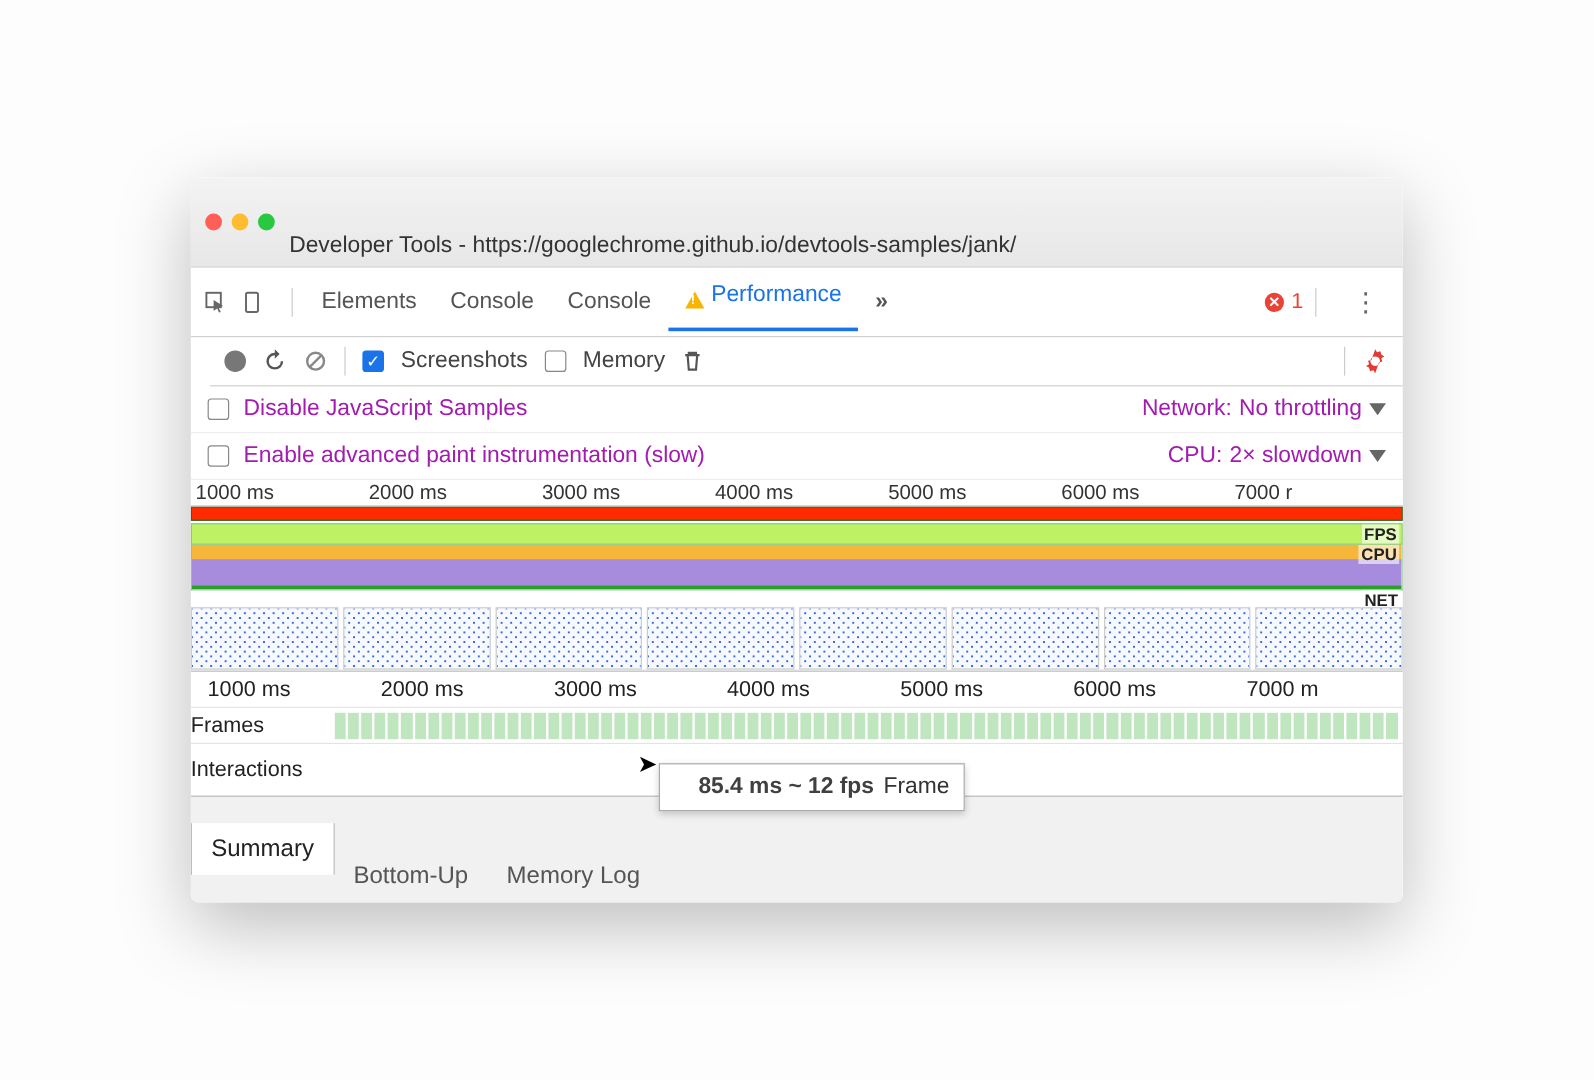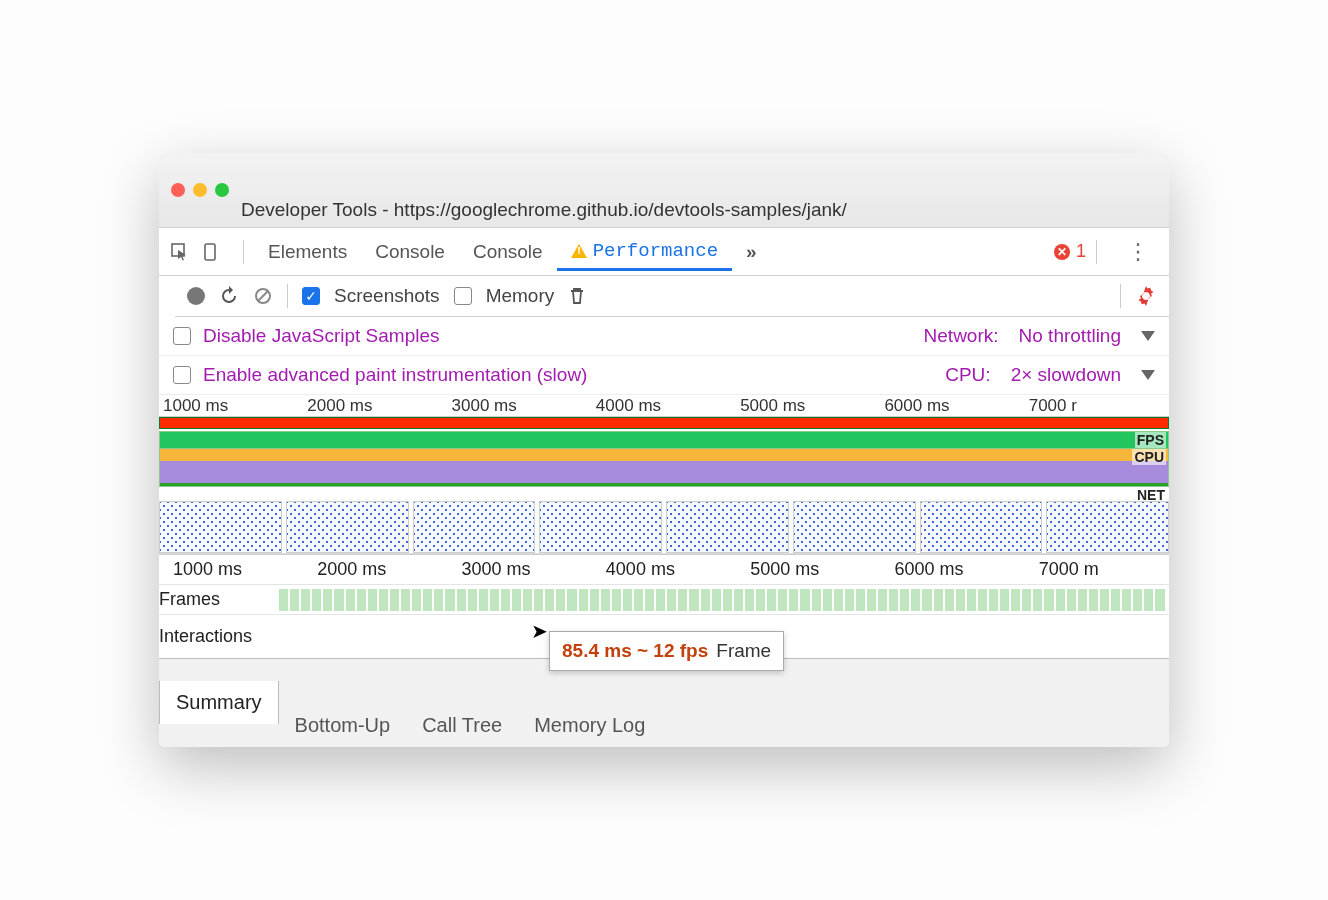--- a/index.html
+++ b/index.html
@@ -26,49 +26,49 @@
 .dot { width: 14px; height: 14px; border-radius: 50%; }
 .dot.red { background:#ff5f57; } .dot.yellow { background:#febc2e; } .dot.green{ background:#28c840; }
 .title { color:#333; font-size: 19px; margin-top: 40px; }
 .tabbar {
   display: flex; align-items: center; padding: 4px 10px; border-bottom: 1px solid #d0d0d0;
   color:#555; font-size:19px;
 }
 .tabbar .icon { width:22px; height:22px; display:inline-flex; align-items:center; justify-content:center; margin-right:10px; }
 .tabbar .sep { width:1px; height:24px; background:#ccc; margin:0 10px; }
 .tab { padding: 8px 14px; cursor:pointer; }
-.tab.active { color:#1a73e8; border-bottom: 3px solid #1a73e8; padding-bottom:6px; display:flex; align-items:center; gap:6px;font-family:Liberation Mono, monospace; }
+.tab.active { color:#1a73e8; border-bottom: 3px solid #1a73e8; padding-bottom:16px; display:flex; align-items:flex-end; gap:6px; }
 .warn-triangle { width:0;height:0;border-left:8px solid transparent;border-right:8px solid transparent;border-bottom:14px solid #f7b500; position:relative;}
 .warn-triangle::after{content:"!";position:absolute;left:-3px;top:1px;color:#fff;font-size:11px;font-weight:bold;}
 .spacer { flex:1; }
 .errcount { display:flex; align-items:center; gap:6px; color:#ea4335; font-size:18px;}
 .err-icon { width:16px;height:16px;border-radius:50%;background:#ea4335;color:#fff;display:flex;align-items:center;justify-content:center;font-size:12px;font-weight:bold;}
 .kebab { font-size:22px; color:#666; padding:0 10px; margin-left:10px; cursor:pointer; }
 .toolbar{
   display:flex; align-items:center; padding: 8px 12px; border-bottom:1px solid #d0d0d0;
   gap:14px; color:#444; font-size:19px;margin-left:16px;
 }
 .rec-dot{ width:18px;height:18px;border-radius:50%;background:#777; }
 .reload-icon svg, .block-icon svg, .trash-icon svg, .gear-icon svg { display:block; }
 .toolbar .vsep{width:1px;height:24px;background:#ccc;}
 .checkbox{ width:18px;height:18px;border:1.5px solid #888;border-radius:3px;display:inline-flex;align-items:center;justify-content:center;}
 .checkbox.checked{ background:#1a73e8;border-color:#1a73e8;}
 .checkbox.checked::after{content:"✓";color:#fff;font-size:14px;}
 .gear-icon svg path { fill:#e53935; }
 .settings-row{
   display:flex; align-items:center; padding:8px 14px; border-bottom:1px solid #eee; gap:12px; color:#a21caf; font-size:19px;
 }
-.settings-row .right{ display:flex;align-items:center;gap:20px; margin-left:auto; }
+.settings-row .right{ display:flex;align-items:center;gap:6px; margin-left:auto; }
 .triangle-down{ width:0;height:0;border-left:7px solid transparent;border-right:7px solid transparent;border-top:10px solid #666; }
 .overview{ border-bottom:1px solid #ddd; }
 .timeruler{ display:flex; font-size:17px; color:#333; height:22px; align-items:flex-end; position:relative; background:#fff; border-bottom:1px solid #ccc;}
 .timeruler span{ flex:1; text-align:left; padding-left:4px;}
 .redbar{ height:12px; background:#ff2a00; border:1px solid #0a7a2a;}
 .lane-label{ position:absolute; right:2px; top:0; font-size:14px; font-weight:bold; color:#222; background:rgba(255,255,255,0.6); padding:0 2px;}
-.fps-lane{ height:18px; background:#22c55e; border:1px solid #8bc98b; margin-top:2px; position:relative;text-align:right;}
+.fps-lane{ height:18px; background:#bef264; border:1px solid #8bc98b; margin-top:2px; position:relative;text-align:right;}
 .cpu-lane{ height:38px; position:relative; border:1px solid #8bc98b; border-top:none; overflow:hidden;}
 .cpu-orange{ position:absolute;left:0;right:0;top:0;height:16px; background:#f5b63a;}
 .cpu-purple{ position:absolute;left:0;right:0;top:12px;height:24px; background:#a78bdc;}
 .cpu-green{ position:absolute;left:0;right:0;bottom:0;height:3px; background:#2aa02a;}
 .net-lane{ height:12px; position:relative;}
 .thumbs{ height:54px; display:flex; gap:4px; padding-top:2px; }
 .thumb{ flex:1; border:1px solid #ccc; background: #f6f9ff; position:relative; overflow:hidden;}
 .thumb::before{ content:""; position:absolute; inset:0;
   background-image:
     radial-gradient(#3b66d6 1.2px, transparent 1.2px),
@@ -79,21 +79,21 @@
 .mainruler{ display:flex; font-size:18px; color:#222; height:30px; align-items:center; border-top:1px solid #ccc;}
 .mainruler span{ flex:1; padding-left:14px;}
 .track-row{ display:flex; align-items:center; height:30px; border-top:1px solid #e4e4e4; position:relative;}
 .track-row .tlabel{ width:116px; font-size:18px; color:#222;}
 .frames-strip{ flex:1; height:22px; display:flex; gap:2px; padding:0 4px;}
 .framecell{ flex:1; background:#bfe6bf;}
 .tooltip{
   position:absolute; left:390px; top:16px; background:#fff; border:1px solid #aaa; box-shadow:0 2px 6px rgba(0,0,0,0.2);
   padding:8px 12px; font-size:19px; display:flex; gap:8px; z-index:5;
 }
-.tooltip .metric{ color:#c2410c; font-weight:600;}
+.tooltip .metric{ color:#404040; font-weight:600;margin-left:20px;}
 .tooltip .lbl{ color:#333;}
 .cursor-arrow{ position:absolute; left:372px; top:4px; font-size:20px; color:#000; z-index:6;}
 .bottomtabs{
   display:flex; align-items:center; border-top:1px solid #bbb; background:#f1f1f1; font-size:20px; color:#555;
 }
 .bottomtabs .btab{ padding:10px 16px; cursor:pointer;margin-top:45px;}
 .bottomtabs .btab.active{ background:#fff; color:#222; border:1px solid #bbb; border-bottom:none; border-top:none; margin-top:-1px;text-align:center;}
 .icon-btn{ cursor:pointer; display:inline-flex; }
 </style>
 </head>
@@ -327,17 +327,16 @@
       <div class="tooltip">
         <span class="metric">85.4 ms ~ 12 fps</span>
         <span class="lbl">Frame</span>
       </div>
     </div>
   </div>
 
   <div class="bottomtabs">
     <span class="btab active">Summary</span>
     <span class="btab">Bottom-Up</span>
-    <span class="btab">Call Tree</span>
     <span class="btab">Memory Log</span>
   </div>
 
 </div>
 
 </body></html>

